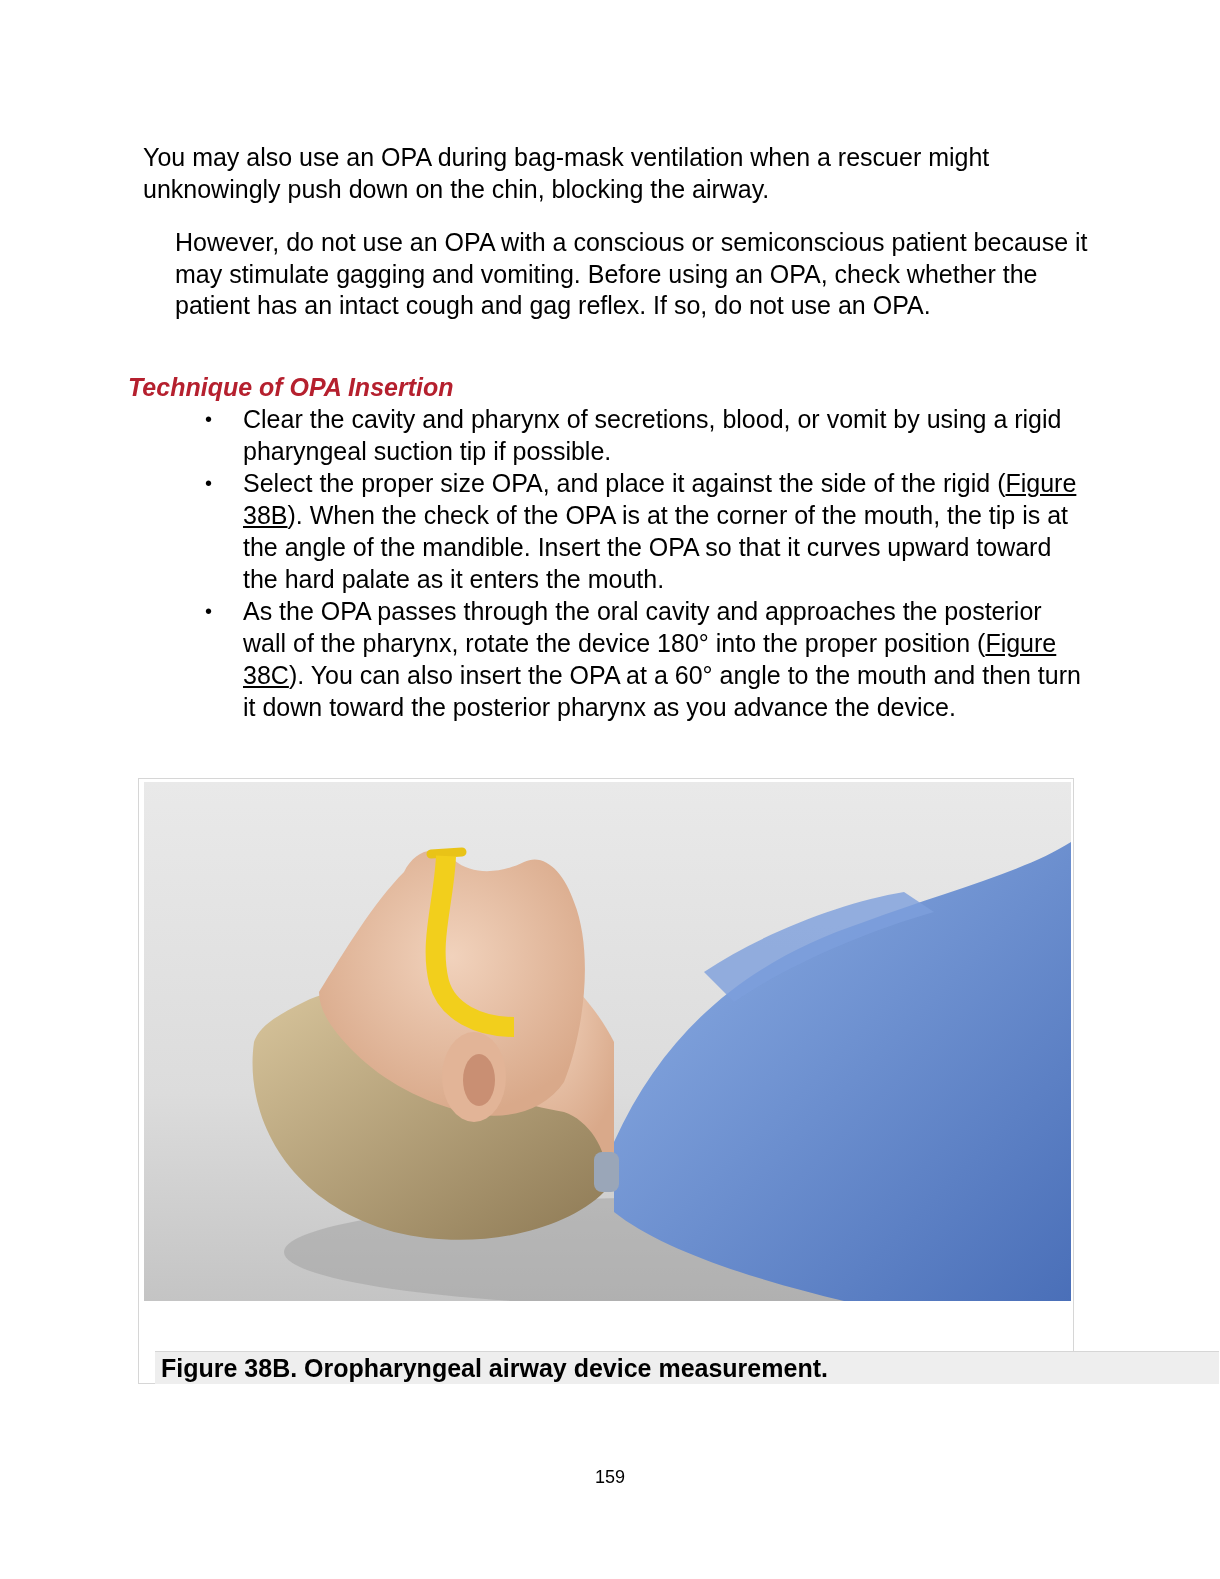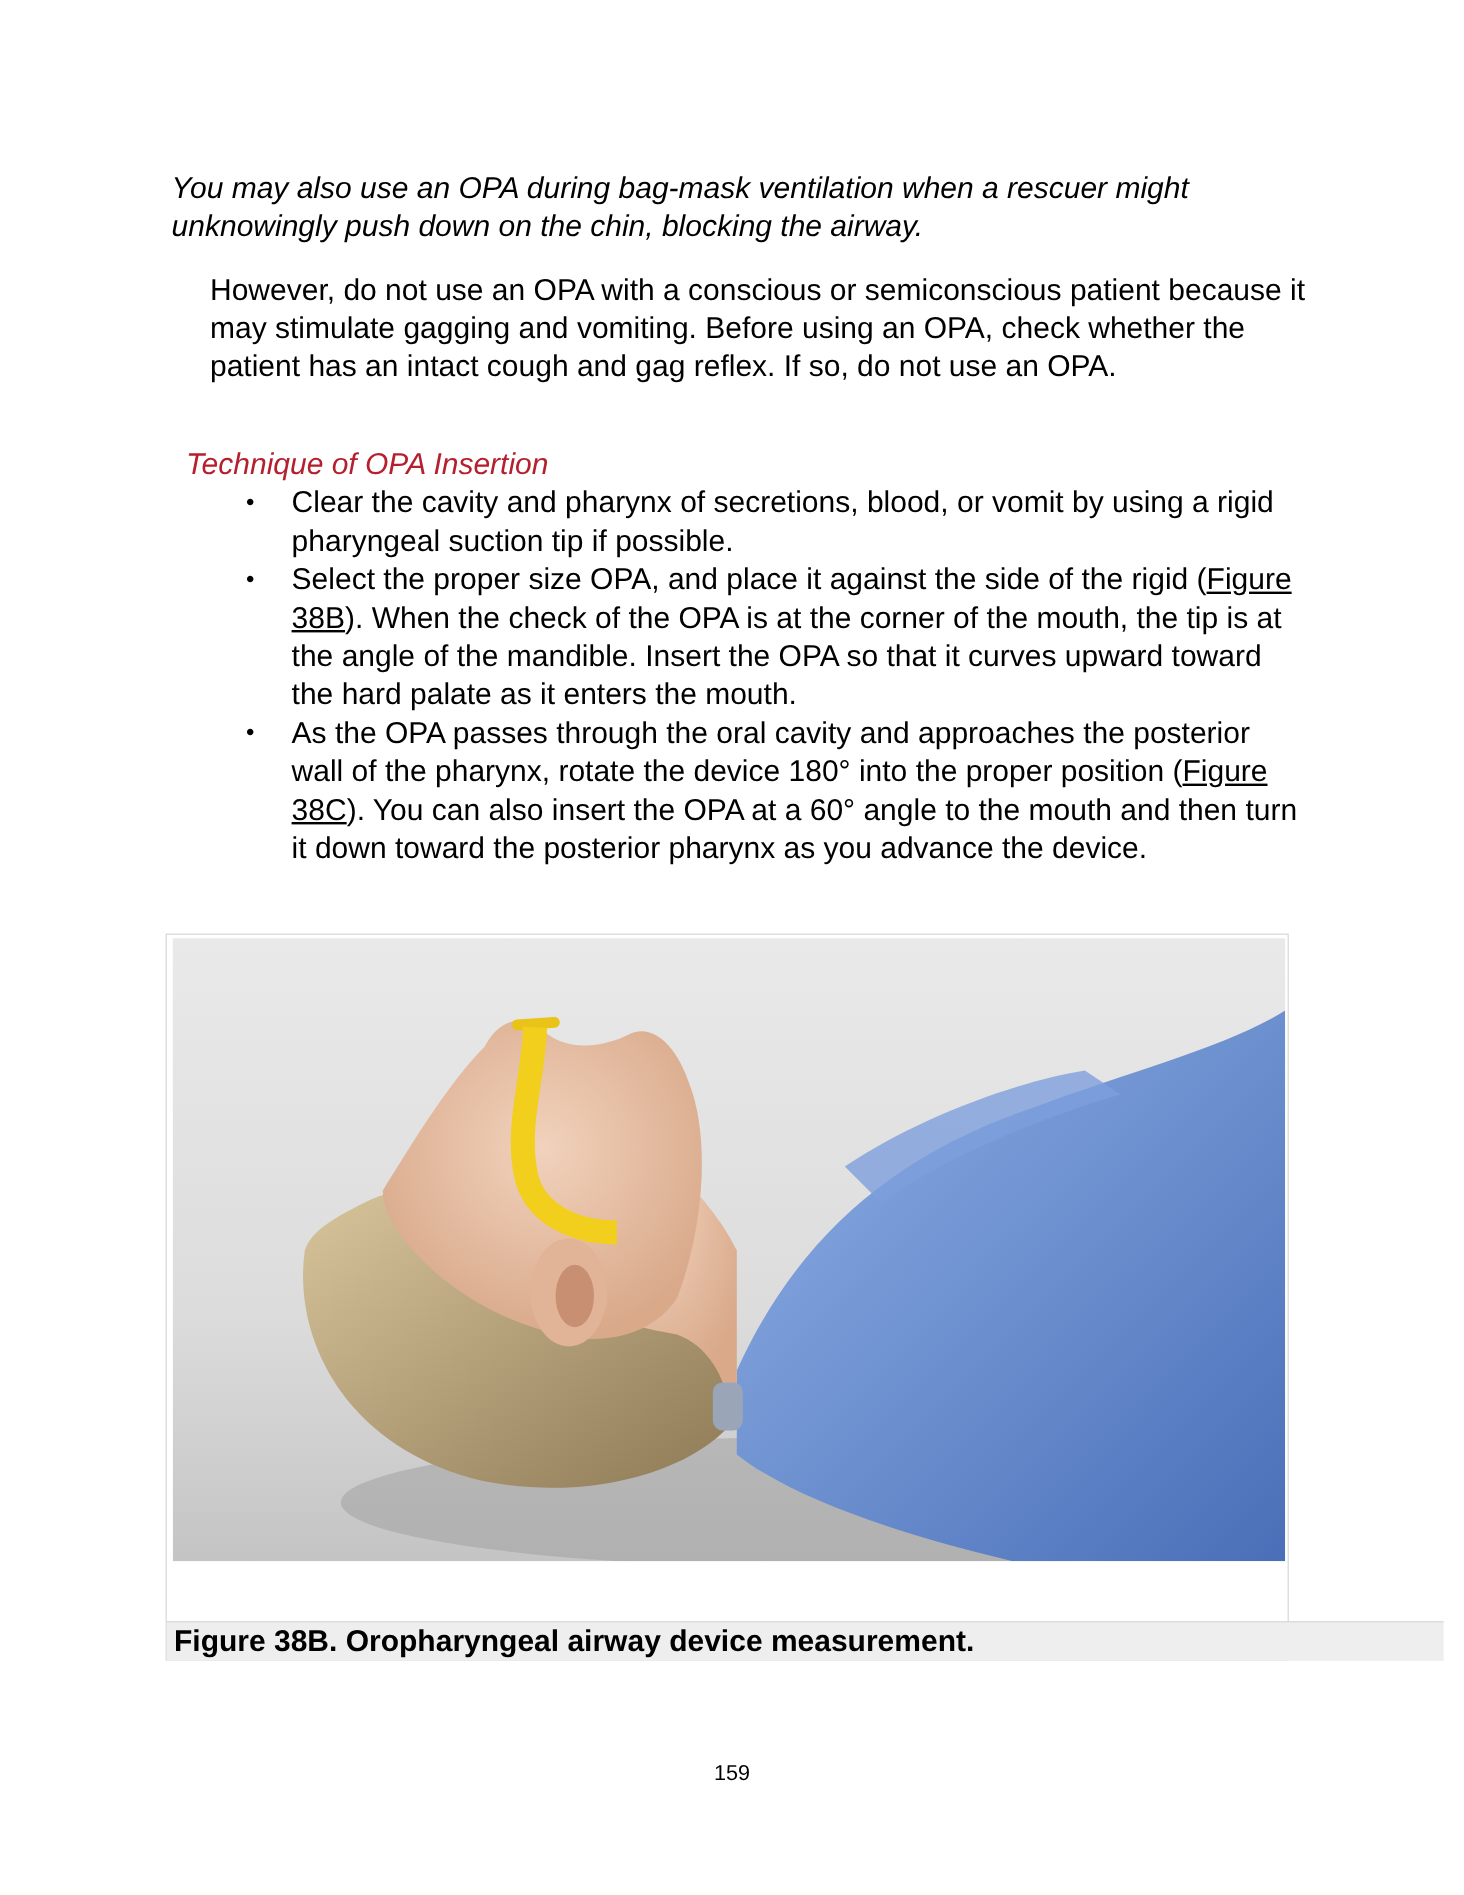--- a/index.html
+++ b/index.html
@@ -1,37 +1,37 @@
 <!DOCTYPE html>
 <html><head>
 <meta charset="utf-8">
 <style>
   html, body { margin: 0; padding: 0; background: #ffffff; }
   body { width: 1220px; height: 1579px; position: relative; overflow: hidden;
          font-family: "Liberation Sans", sans-serif; color: #000; }
   .para { position: absolute; left: 143px; width: 940px; font-size: 25px; line-height: 31.5px; margin: 0; }
-  .heading { position: absolute; left: 155px; top: 370px; font-size: 25px; font-weight: normal; font-style: italic;
+  .heading { position: absolute; left: 128px; top: 370px; font-size: 25px; font-weight: bold; font-style: italic;
              color: #b5202e; margin: 0; line-height: 34px; }
   ul.bullets { position: absolute; left: 243px; top: 403px; width: 840px; margin: 0; padding: 0; list-style: none;
                font-size: 25px; line-height: 32px; }
   ul.bullets li { position: relative; margin: 0; padding: 0; }
   ul.bullets li .dot { position: absolute; left: -38px; top: 0; font-size: 20px; }
   a.figlink { color: #000; text-decoration: underline; }
   .figure-table { position: absolute; left: 138px; top: 778px; width: 936px; height: 606px;
                   border: 1px solid #d6d6d6; box-sizing: border-box; background: #fff; }
   .figure-img { position: absolute; left: 5px; top: 3px; width: 927px; height: 519px; overflow: hidden; background: #e6e6e6; }
-  .caption-row { position: absolute; left: 0; top: 572px; width: 1064px; height: 32px; background: #eeeeee;
+  .caption-row { position: absolute; left: 16px; top: 572px; width: 1064px; height: 32px; background: #eeeeee;
                  border-top: 1px solid #d6d6d6; }
   .caption { position: absolute; left: 6px; top: 1px; font-size: 25px; font-weight: bold; line-height: 30px; margin: 0; }
   .page-num { position: absolute; left: 0; width: 1220px; top: 1447px; text-align: center; font-size: 18px; margin-top: 20px; }
 </style>
 </head>
 <body>
 
-<p class="para" style="top:142px;font-style:italic;">You may also use an OPA during bag-mask ventilation when a rescuer might unknowingly push down on the chin, blocking the airway.</p>
+<p class="para" style="top:142px;">You may also use an OPA during bag-mask ventilation when a rescuer might unknowingly push down on the chin, blocking the airway.</p>
 <p class="para" style="top:227px;margin-left:32px;">However, do not use an OPA with a conscious or semiconscious patient because it may stimulate gagging and vomiting. Before using an OPA, check whether the patient has an intact cough and gag reflex. If so, do not use an OPA.</p>
 
 <h3 class="heading">Technique of OPA Insertion</h3>
 
 <ul class="bullets">
   <li>
     <span class="dot">•</span>
     <span>Clear the cavity and pharynx of secretions, blood, or vomit by using a rigid pharyngeal suction tip if possible.</span>
   </li>
   <li>

